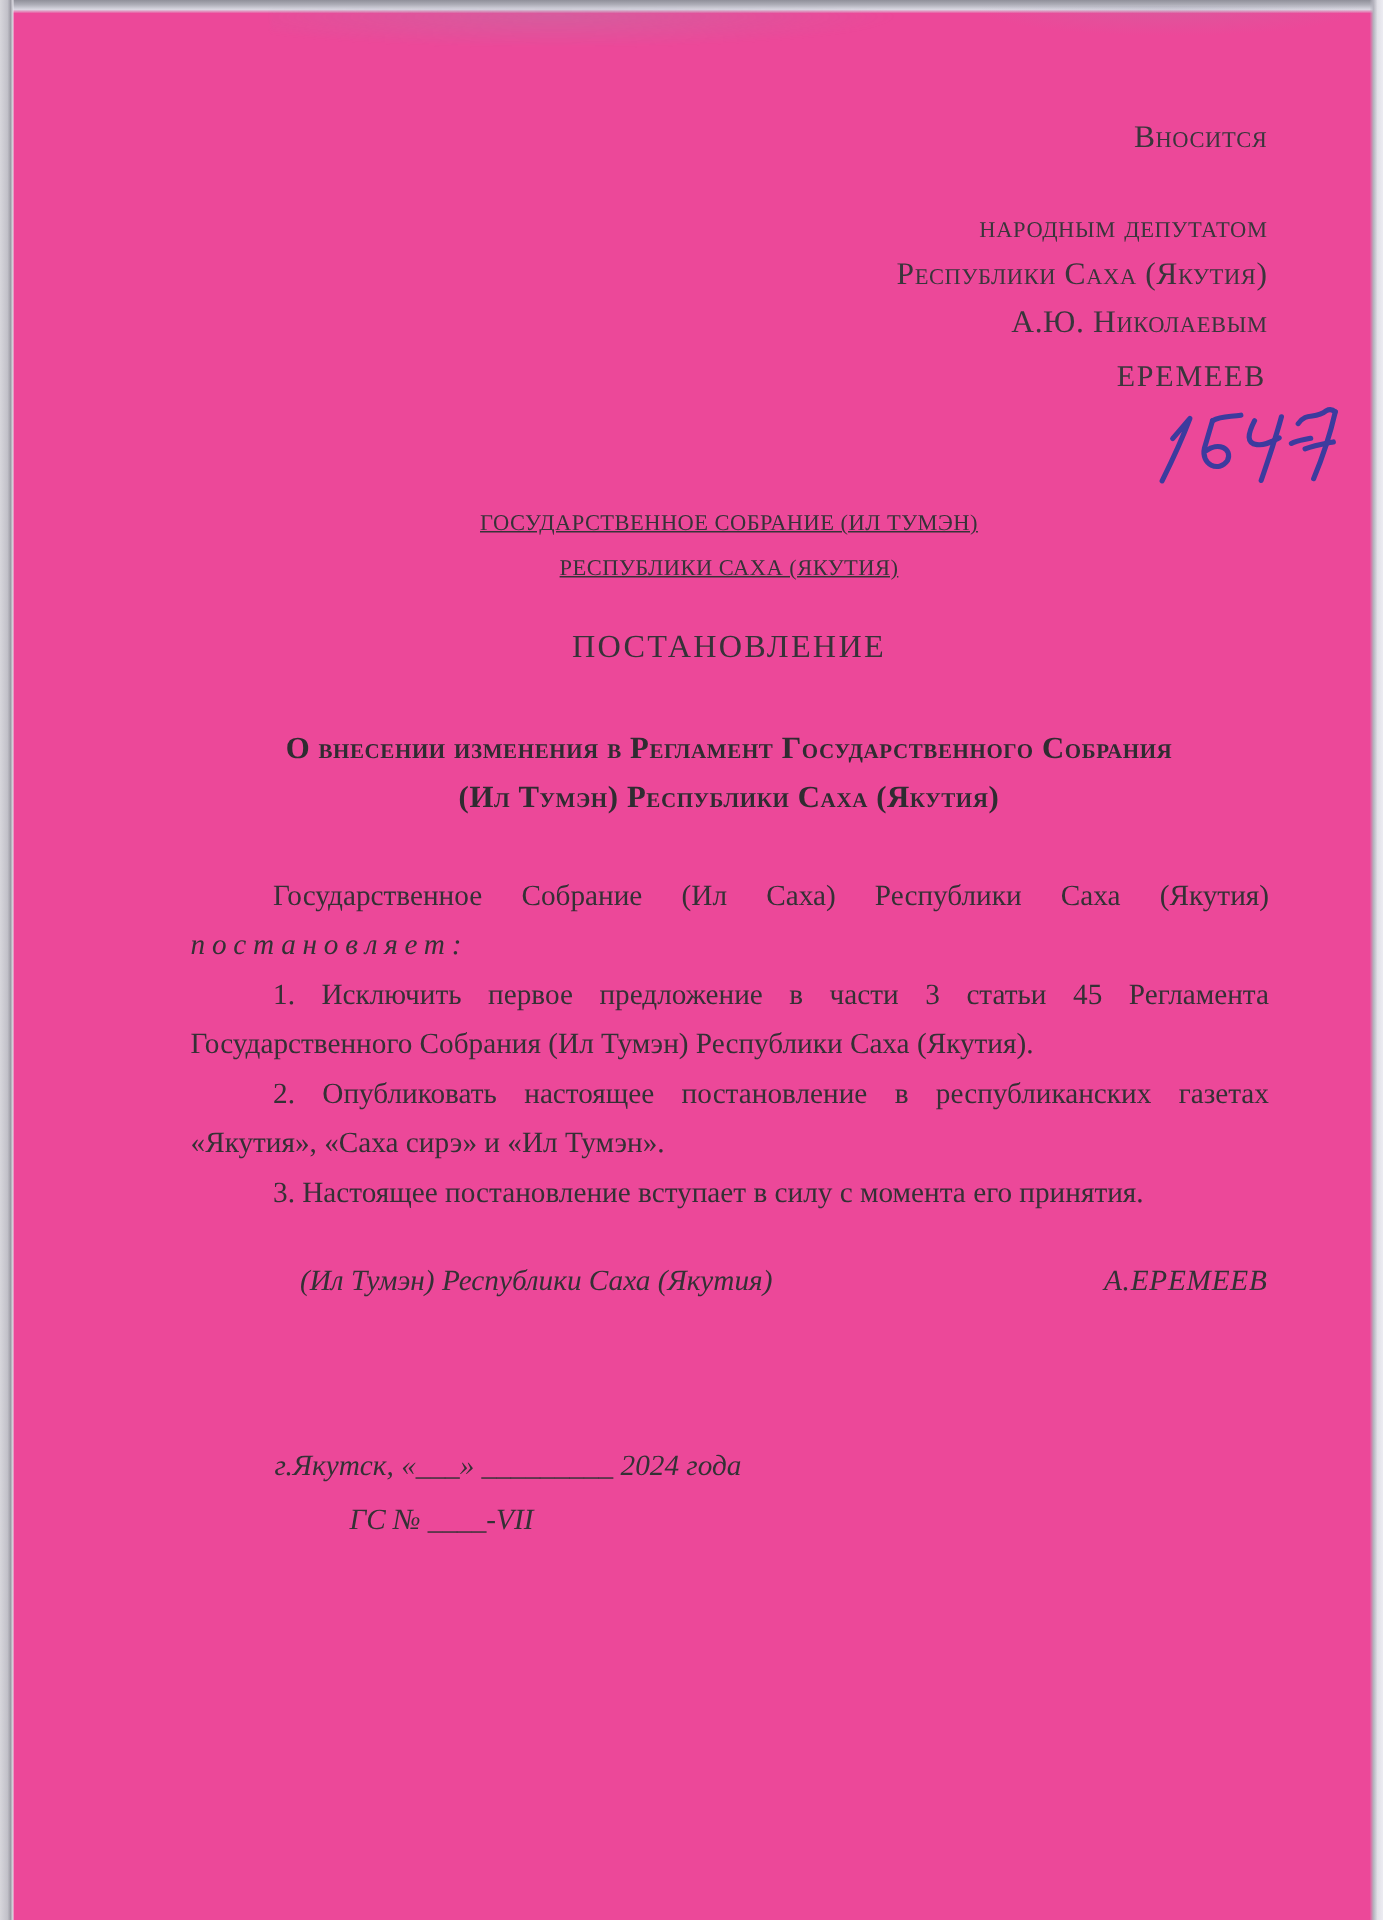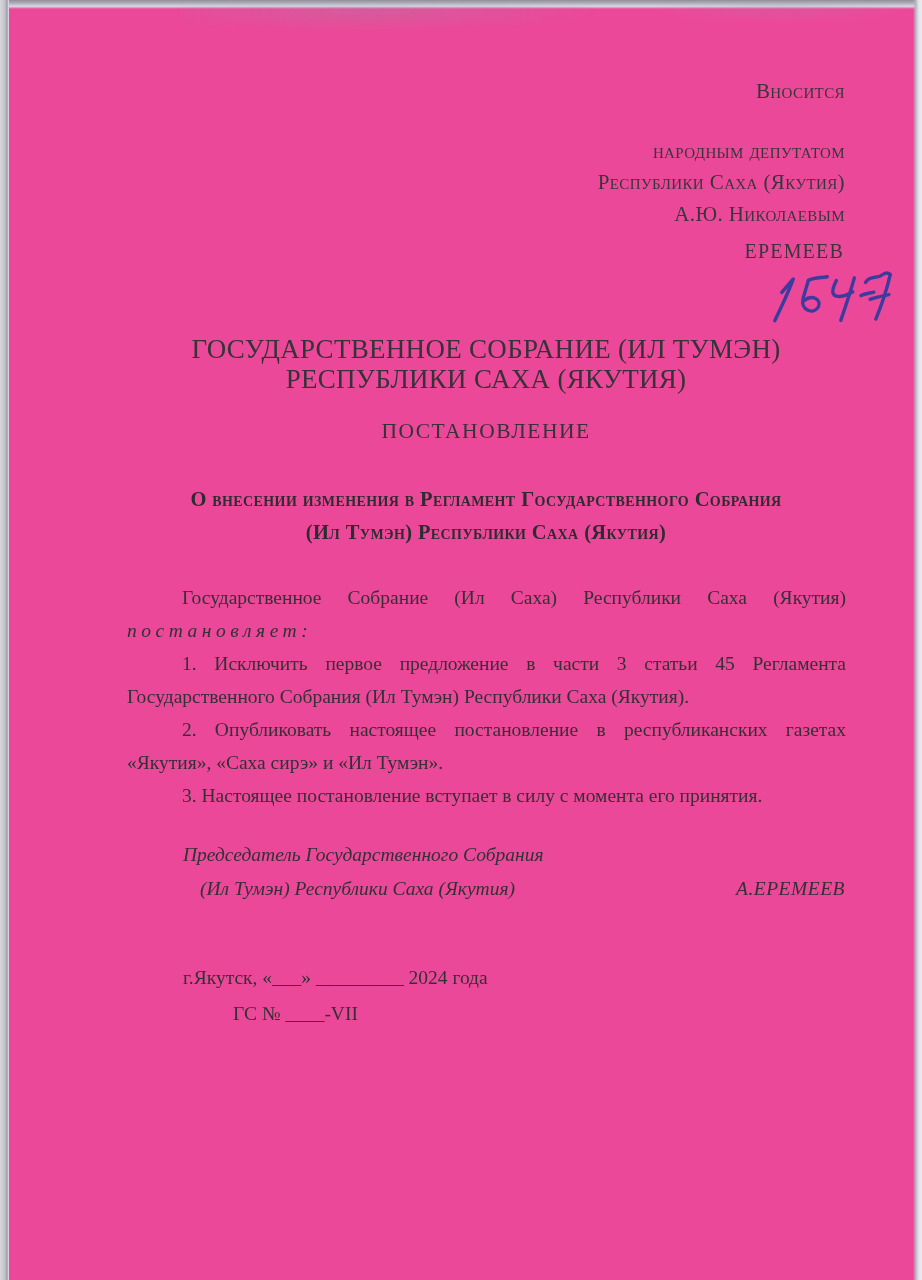--- a/index.html
+++ b/index.html
@@ -46,22 +46,22 @@
   .project{
     position:absolute;top:240px;right:78px;
     font-size:20px;letter-spacing:1.2px;color:#3a373c;
   }
   .handwriting{
     position:absolute;top:264px;left:746px;
     transform:rotate(-2deg);
   }
   .org-title{
     position:absolute;top:334px;left:127px;right:77px;
-    text-align:center;font-size:27px;line-height:30px;
-    letter-spacing:.3px;color:#363338;
+    text-align:center;font-size:15px;line-height:30px;
+    letter-spacing:.3px;color:#363338;text-decoration:underline;
   }
   .doc-type{
     position:absolute;top:419px;left:127px;right:77px;
     text-align:center;font-size:21.5px;letter-spacing:1.5px;color:#363338;
   }
   .subject{
     position:absolute;top:483px;left:97px;right:47px;
     text-align:center;font-weight:bold;font-variant:small-caps;
     font-size:20.5px;line-height:33px;letter-spacing:.4px;color:#2f2c31;
   }
@@ -73,21 +73,21 @@
   .spaced-italic{font-style:italic;letter-spacing:4.5px;}
   .signature{
     position:absolute;top:838px;left:183px;right:77px;
     font-style:italic;font-size:19.5px;line-height:34px;color:#343135;
   }
   .sig-row{display:flex;justify-content:space-between;align-items:baseline;}
   .sig-left{padding-left:17px;}
   .sig-name{letter-spacing:.5px;margin-left:16px;}
   .footer-block{
     position:absolute;top:960px;left:183px;
-    font-size:19.5px;line-height:36px;color:#343135;
+    font-style:italic;font-size:19.5px;line-height:36px;color:#343135;
   }
   .footer-num{padding-left:50px;}
 </style>
 </head>
 <body>
 
 <div class="page">
 
   <div class="edge-top"></div>
   <div class="edge-top-smudge"></div>
@@ -136,21 +136,20 @@
   </div>
 
   <div class="body-text">
     <p><span>Государственное Собрание (Ил Саха) Республики Саха (Якутия)</span> <span class="spaced-italic">постановляет:</span></p>
     <p>1. Исключить первое предложение в части 3 статьи 45 Регламента Государственного Собрания (Ил Тумэн) Республики Саха (Якутия).</p>
     <p>2. Опубликовать настоящее постановление в республиканских газетах «Якутия», «Саха сирэ» и «Ил Тумэн».</p>
     <p>3. Настоящее постановление вступает в силу с момента его принятия.</p>
   </div>
 
   <div class="signature">
-    <div>Председатель Государственного Собрания</div>
     <div class="sig-row">
       <span class="sig-left">(Ил Тумэн) Республики Саха (Якутия)</span>
       <span class="sig-name">А.ЕРЕМЕЕВ</span>
     </div>
   </div>
 
   <div class="footer-block">
     <div>г.Якутск, «___» _________ 2024 года</div>
     <div class="footer-num">ГС № ____-VII</div>
   </div>

